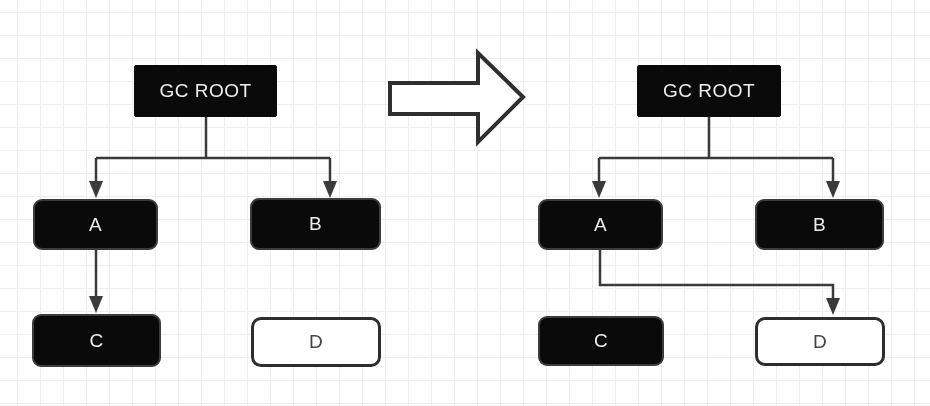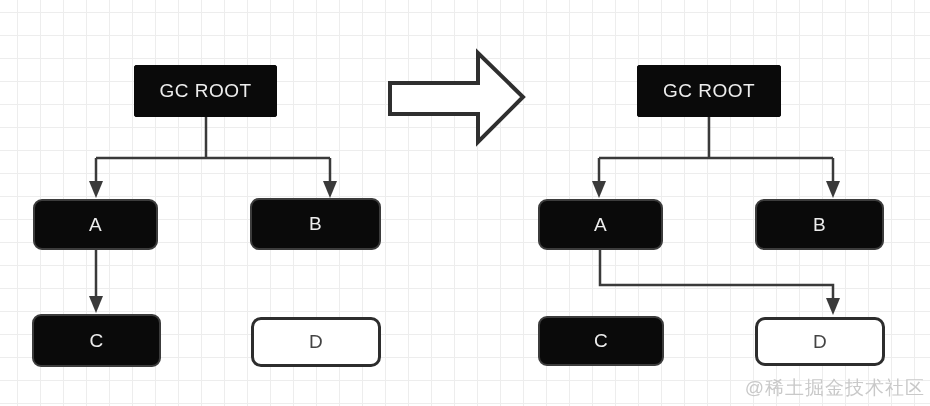--- a/index.html
+++ b/index.html
@@ -135,14 +135,13 @@
   <div class="node filled n-b-a">
     <span>B</span>
   </div>
   <div class="node filled n-c-a">
     <span>C</span>
   </div>
   <div class="node outline n-d-a">
     <span>D</span>
   </div>
 
-  <div class="watermark">@稀土掘金技术社区</div>
 </div>
 
 </body></html>

